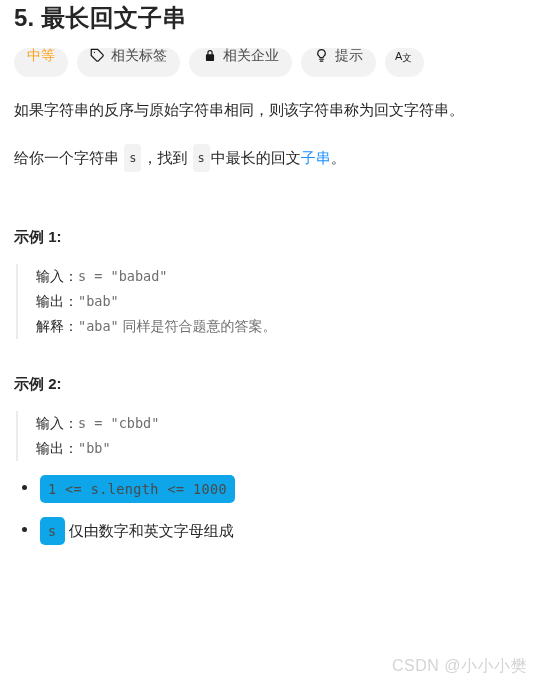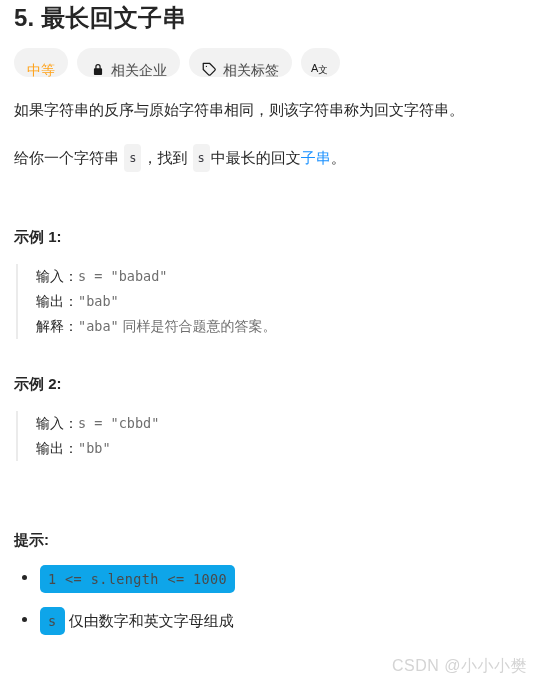--- a/index.html
+++ b/index.html
@@ -30,21 +30,21 @@
 
   
   .tag-row {
     display: flex;
     align-items: center;
     gap: 9px;
     margin-top: 14px;
   }
   .pill {
     display: inline-flex;
-    align-items: flex-end;
+    align-items: flex-start;
     gap: 6px;
     height: 29px;
     padding: 0 13px;
     border-radius: 15px;
     background: #f2f2f2;
     font-size: 14px;
     line-height: 1;
     color: #3c3c4399;
     white-space: nowrap;
   }
@@ -170,37 +170,47 @@
   <h1 class="title">5. 最长回文子串</h1>
 
   <div class="tag-row">
 
     <div class="pill difficulty">
       <span class="pill-label">中等</span>
     </div>
 
     <div class="pill">
       <span class="pill-ico">
-        <svg width="14" height="14" viewBox="0 0 24 24" fill="currentColor">
-          <path d="M12 1.8a4.6 4.6 0 0 0-4.6 4.6V9H6.6A1.6 1.6 0 0 0 5 10.6v8.2A1.6 1.6 0 0 0 6.6 20.4h10.8a1.6 1.6 0 0 0 1.6-1.6v-8.2A1.6 1.6 0 0 0 17.4 9h-.8V6.4A4.6 4.6 0 0 0 12 1.8zm0 2.1a2.5 2.5 0 0 1 2.5 2.5V9h-5V6.4A2.5 2.5 0 0 1 12 3.9z"></path>
-        </svg>
-      </span>
-      <span class="pill-label">相关企业</span>
-    </div>
-
-    <div class="pill">
-      <span class="pill-ico">
         <svg width="15" height="15" viewBox="0 0 24 24" fill="none" stroke="currentColor" stroke-width="2" stroke-linecap="round" stroke-linejoin="round">
           <path d="M20.59 13.41l-7.17 7.17a2 2 0 0 1-2.83 0L2 12V2h10l8.59 8.59a2 2 0 0 1 0 2.82z"></path>
           <line x1="7" y1="7" x2="7.01" y2="7"></line>
         </svg>
       </span>
       <span class="pill-label">相关标签</span>
     </div>
 
+    <div class="pill">
+      <span class="pill-ico">
+        <svg width="14" height="14" viewBox="0 0 24 24" fill="currentColor">
+          <path d="M12 1.8a4.6 4.6 0 0 0-4.6 4.6V9H6.6A1.6 1.6 0 0 0 5 10.6v8.2A1.6 1.6 0 0 0 6.6 20.4h10.8a1.6 1.6 0 0 0 1.6-1.6v-8.2A1.6 1.6 0 0 0 17.4 9h-.8V6.4A4.6 4.6 0 0 0 12 1.8zm0 2.1a2.5 2.5 0 0 1 2.5 2.5V9h-5V6.4A2.5 2.5 0 0 1 12 3.9z"></path>
+        </svg>
+      </span>
+      <span class="pill-label">相关企业</span>
+    </div>
+
+    <div class="pill">
+      <span class="pill-ico">
+        <svg width="15" height="15" viewBox="0 0 24 24" fill="none" stroke="currentColor" stroke-width="1.9" stroke-linecap="round" stroke-linejoin="round">
+          <path d="M9 18h6"></path>
+          <path d="M10 21h4"></path>
+          <path d="M12 2.5a6 6 0 0 0-3.5 10.9c.6.5 1 1.2 1 2h5c0-.8.4-1.5 1-2A6 6 0 0 0 12 2.5z"></path>
+        </svg>
+      </span>
+      <span class="pill-label">提示</span>
+    </div>
 
     <div class="pill icon-only">
       <span class="pill-ico" style="width:19px;height:17px;">
         <svg width="19" height="17" viewBox="0 0 26 22">
           <text x="0" y="16" font-family="Liberation Sans, sans-serif" font-size="15" font-weight="400" fill="#1a1a1a">A</text>
           <text x="10" y="17" font-family="DejaVu Sans, sans-serif" font-size="13" fill="#1a1a1a">文</text>
         </svg>
       </span>
 
     </div>
@@ -221,21 +231,20 @@
     <div class="ex-line"><span class="ex-key">输出：</span><span class="ex-mono">"bab"</span></div>
     <div class="ex-line"><span class="ex-key">解释：</span><span class="ex-mono">"aba"</span><span class="ex-note"> 同样是符合题意的答案。</span></div>
   </div>
 
   <h2 class="sec-head ex2">示例 2:</h2>
   <div class="example">
     <div class="ex-line"><span class="ex-key">输入：</span><span class="ex-mono">s = "cbbd"</span></div>
     <div class="ex-line"><span class="ex-key">输出：</span><span class="ex-mono">"bb"</span></div>
   </div>
 
-  <h2 class="sec-head hint">提示:</h2>
   <ul class="constraints">
     <li><span class="chip-block">1 &lt;= s.length &lt;= 1000</span></li>
     <li><span class="chip-block">s</span> <span>仅由数字和英文字母组成</span></li>
   </ul>
 
   <div class="watermark">CSDN @小小小樊</div>
 
 </div>
 
 </body></html>

